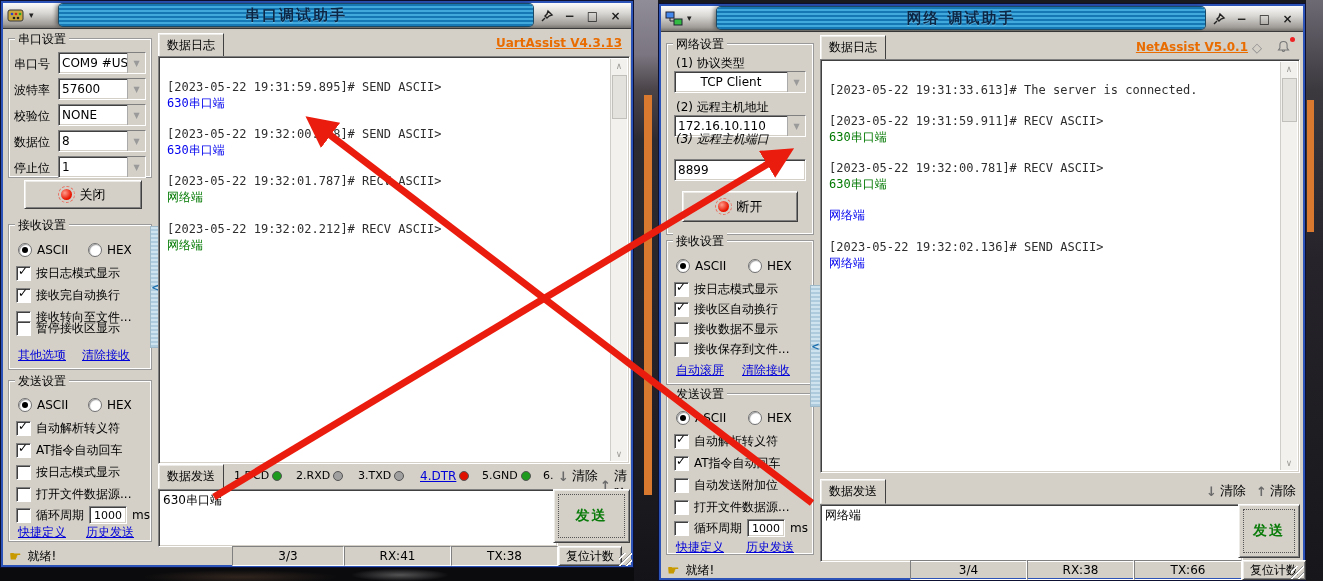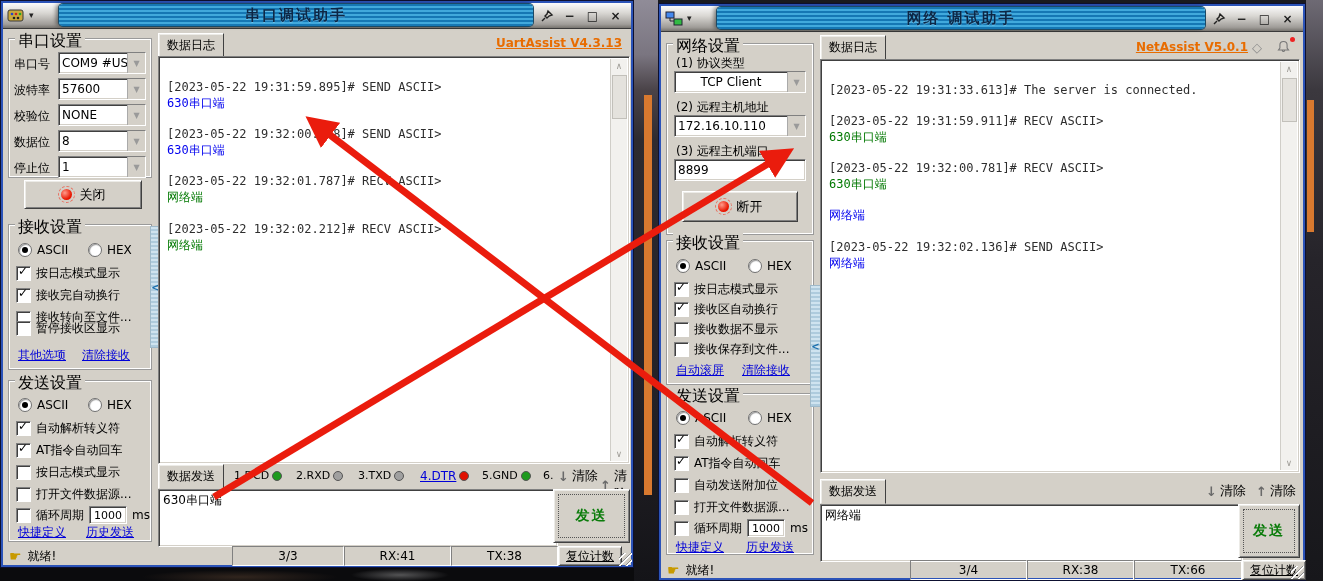--- a/index.html
+++ b/index.html
@@ -35,21 +35,21 @@
     box-shadow:0 0 0 1px #1b4a66, -3px 0 4px rgba(0,0,0,.45);
     display:flex;align-items:center;justify-content:center;}
   .tb-title{font-weight:bold;font-size:15px;color:#0c2746;letter-spacing:2px;
     text-shadow:0 1px 0 rgba(180,230,255,.35);}
   .tb-pin{position:absolute;right:74px;top:4px;width:20px;height:17px;display:flex;align-items:center;justify-content:center;}
   .tb-btns{position:absolute;right:4px;top:3px;height:19px;display:flex;align-items:center;}
   .tb-btn{width:23px;height:17px;display:flex;align-items:center;justify-content:center;
     color:#1b1b1b;font-weight:bold;font-size:12px;cursor:default;}
   
   .grp{position:absolute;border:1px solid #9a9a9a;box-shadow:1px 1px 0 #ffffff inset,-1px -1px 0 #ffffff inset;}
-  .grp-legend{position:absolute;top:-8px;left:6px;background:#d4d0c8;padding:0 3px;font-size:16px;}
+  .grp-legend{position:absolute;top:-8px;left:6px;background:#d4d0c8;padding:0 3px;font-size:12px;}
   .sunken{background:#fff;border:1px solid;border-color:#808080 #fff #fff #808080;
     box-shadow:inset 1px 1px 0 #404040, inset -1px -1px 0 #d4d0c8;}
   .raised{background:#d4d0c8;border:1px solid;border-color:#fff #404040 #404040 #fff;
     box-shadow:inset 1px 1px 0 #ecebe7, inset -1px -1px 0 #808080;}
   .combo{position:absolute;height:20px;display:flex;align-items:center;}
   .combo .val{flex:1;height:100%;display:flex;align-items:center;padding:0 3px;overflow:hidden;white-space:nowrap;font-size:12px;}
   .combo .drop{width:17px;height:100%;display:flex;align-items:center;justify-content:center;
     background:#d4d0c8;border-left:1px solid #aaa;color:#9a9a9a;font-size:8px;}
   .fieldlabel{position:absolute;font-size:12px;white-space:nowrap;}
   .cb{display:inline-block;width:13px;height:13px;background:#fff;border:1px solid;
@@ -85,21 +85,21 @@
   .send-input{position:absolute;padding:2px 4px;font-size:12px;overflow:hidden;white-space:pre-wrap;}
   .send-btn{position:absolute;display:flex;align-items:center;justify-content:center;
     font-weight:bold;font-size:14px;color:#0b7c0b;letter-spacing:2px;}
   .send-btn .focusring{position:absolute;inset:4px;border:1px dotted #555;}
   .statusbar{position:absolute;height:20px;display:block;}
   .statseg{position:absolute;top:0;height:18px;border:1px solid;border-color:#808080 #fff #fff #808080;
     display:flex;align-items:center;justify-content:center;font-size:12px;}
   .statseg.left{justify-content:flex-start;padding-left:4px;gap:6px;border-color:transparent;}
   .hand{color:#c89a00;font-size:14px;}
   .resetbtn{position:absolute;top:0;height:18px;display:flex;align-items:center;justify-content:center;
-    font-size:12px;text-decoration:underline;}
+    font-size:12px;}
   .grip{position:absolute;right:2px;bottom:2px;width:13px;height:13px;
     background:repeating-linear-gradient(135deg,transparent 0 3px,#8a8a8a 3px 4px,#fff 4px 5px);}
   .ind{display:flex;align-items:center;gap:3px;font-size:11px;white-space:nowrap;}
   .dot{width:8px;height:8px;border-radius:50%;border:1px solid #555;}
   .clearlbl{display:flex;align-items:center;gap:3px;font-size:13px;}
   .clr-arrow{color:#6a6a6a;font-weight:bold;font-size:13px;}
   .cyc-input{display:inline-flex;align-items:center;justify-content:center;width:36px;height:16px;font-size:11px;}
   .appicon{width:18px;height:15px;display:block;}
   .belldot{position:absolute;right:-1px;top:-2px;width:5px;height:5px;border-radius:50%;background:#ee2222;}
   .iconwrap{position:absolute;width:18px;height:18px;}
@@ -380,21 +380,21 @@
   <span class="fieldlabel" style="left:18px;top:52px;">(1) 协议类型</span>
   <div class="combo sunken" style="left:16px;top:68px;width:130px;">
     <span class="val" style="justify-content:center;">TCP Client</span>
       <span class="drop">▼</span>
   </div>
   <span class="fieldlabel" style="left:18px;top:96px;">(2) 远程主机地址</span>
   <div class="combo sunken" style="left:16px;top:112px;width:130px;">
     <span class="val">172.16.10.110</span>
       <span class="drop">▼</span>
   </div>
-  <span class="fieldlabel" style="left:18px;top:140px;">(3) 远程主机端口</span>
+  <span class="fieldlabel" style="left:18px;top:128px;font-style:italic;">(3) 远程主机端口</span>
   <div class="combo sunken" style="left:16px;top:156px;width:130px;">
     <span class="val">8899</span>
   </div>
   <div class="ledbtn raised" style="left:24px;top:188px;width:114px;height:29px;">
     <span class="led"></span>
     <span>断开</span>
   </div>
 
   <div class="grp" style="left:8px;top:237px;width:146px;height:143px;">
     <span class="grp-legend">接收设置</span>

